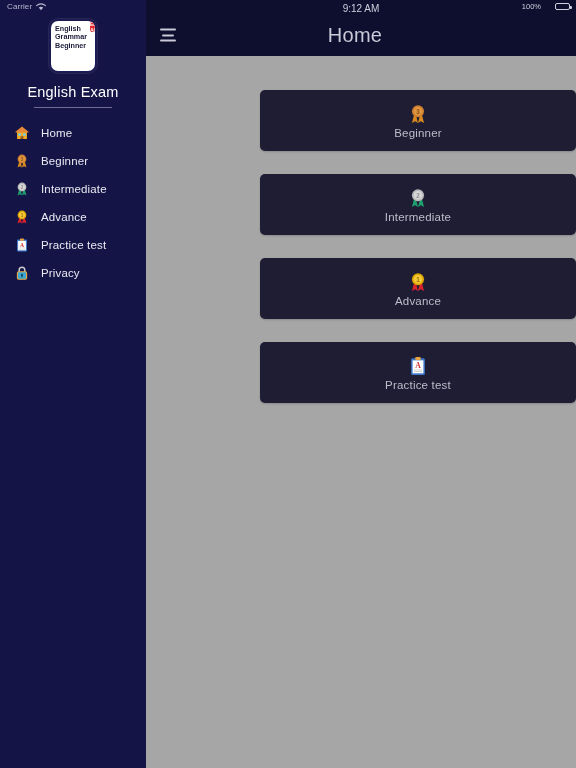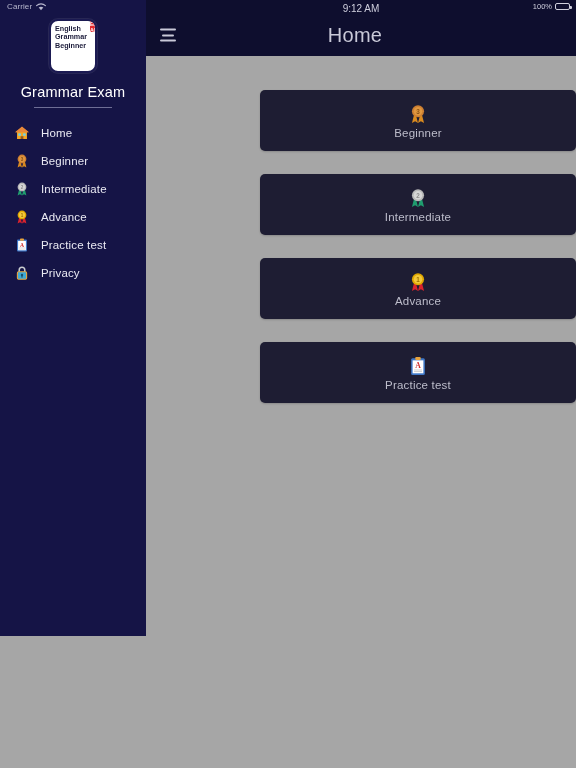--- a/index.html
+++ b/index.html
@@ -11,21 +11,21 @@
   }
   #app {
     position:relative;
     width:576px; height:768px;
     display:flex;
   }
 
   
   #sidebar {
     position:relative;
-    width:146px; height:636px;
+    width:146px; height:768px;
     background:#151446;
     flex:0 0 146px;
     display:flex; flex-direction:column;
     align-items:center;
     overflow:hidden;
   }
   .status-left {
     position:absolute; top:2px; left:7px;
     display:flex; align-items:center; gap:4px;
     font-size:8px; color:#b9b9cf; letter-spacing:.1px;
@@ -103,21 +103,21 @@
     display:flex; align-items:flex-end;
   }
   .status-right {
     position:absolute; top:2px; left:0; right:0;
     height:12px;
     display:flex; align-items:center; justify-content:center;
     font-size:10px; color:#cfcfdd;
   }
   .status-batt {
     position:absolute; right:6px; top:2px;
-    display:flex; align-items:center; gap:3px;
+    display:flex; align-items:center; gap:14px;
     font-size:7.5px; color:#cfcfdd;
   }
   .batt-body {
     width:15px; height:7px;
     border:1px solid #cfcfdd; border-radius:2px;
     position:relative;
     padding:1px;
   }
   .batt-fill { width:100%; height:100%; background:#cfcfdd; border-radius:1px; }
   .batt-cap {
@@ -182,21 +182,21 @@
 
     <div class="logo-wrap">
       <div class="logo-text">
         <div>English</div>
         <div>Grammar</div>
         <div>Beginner</div>
       </div>
       <div class="logo-band">ENGLISH ACADEMY</div>
     </div>
 
-    <div class="app-title">Grammar Exam</div>
+    <div class="app-title">English Exam</div>
     <div class="title-rule"></div>
 
     <nav class="nav-list">
 
       <div class="nav-item">
         <span class="nav-ico">
           <svg width="16" height="16" viewBox="0 0 16 16">
             <path d="M8 2 L14.5 7.2 H12.8 V14 H3.2 V7.2 H1.5 Z" fill="#f5a623"></path>
             <path d="M3.2 7.2 H12.8 V14 H3.2 Z" fill="#f5a623"></path>
             <rect x="4.3" y="8.4" width="2.6" height="2.4" fill="#6fd2e8"></rect>

